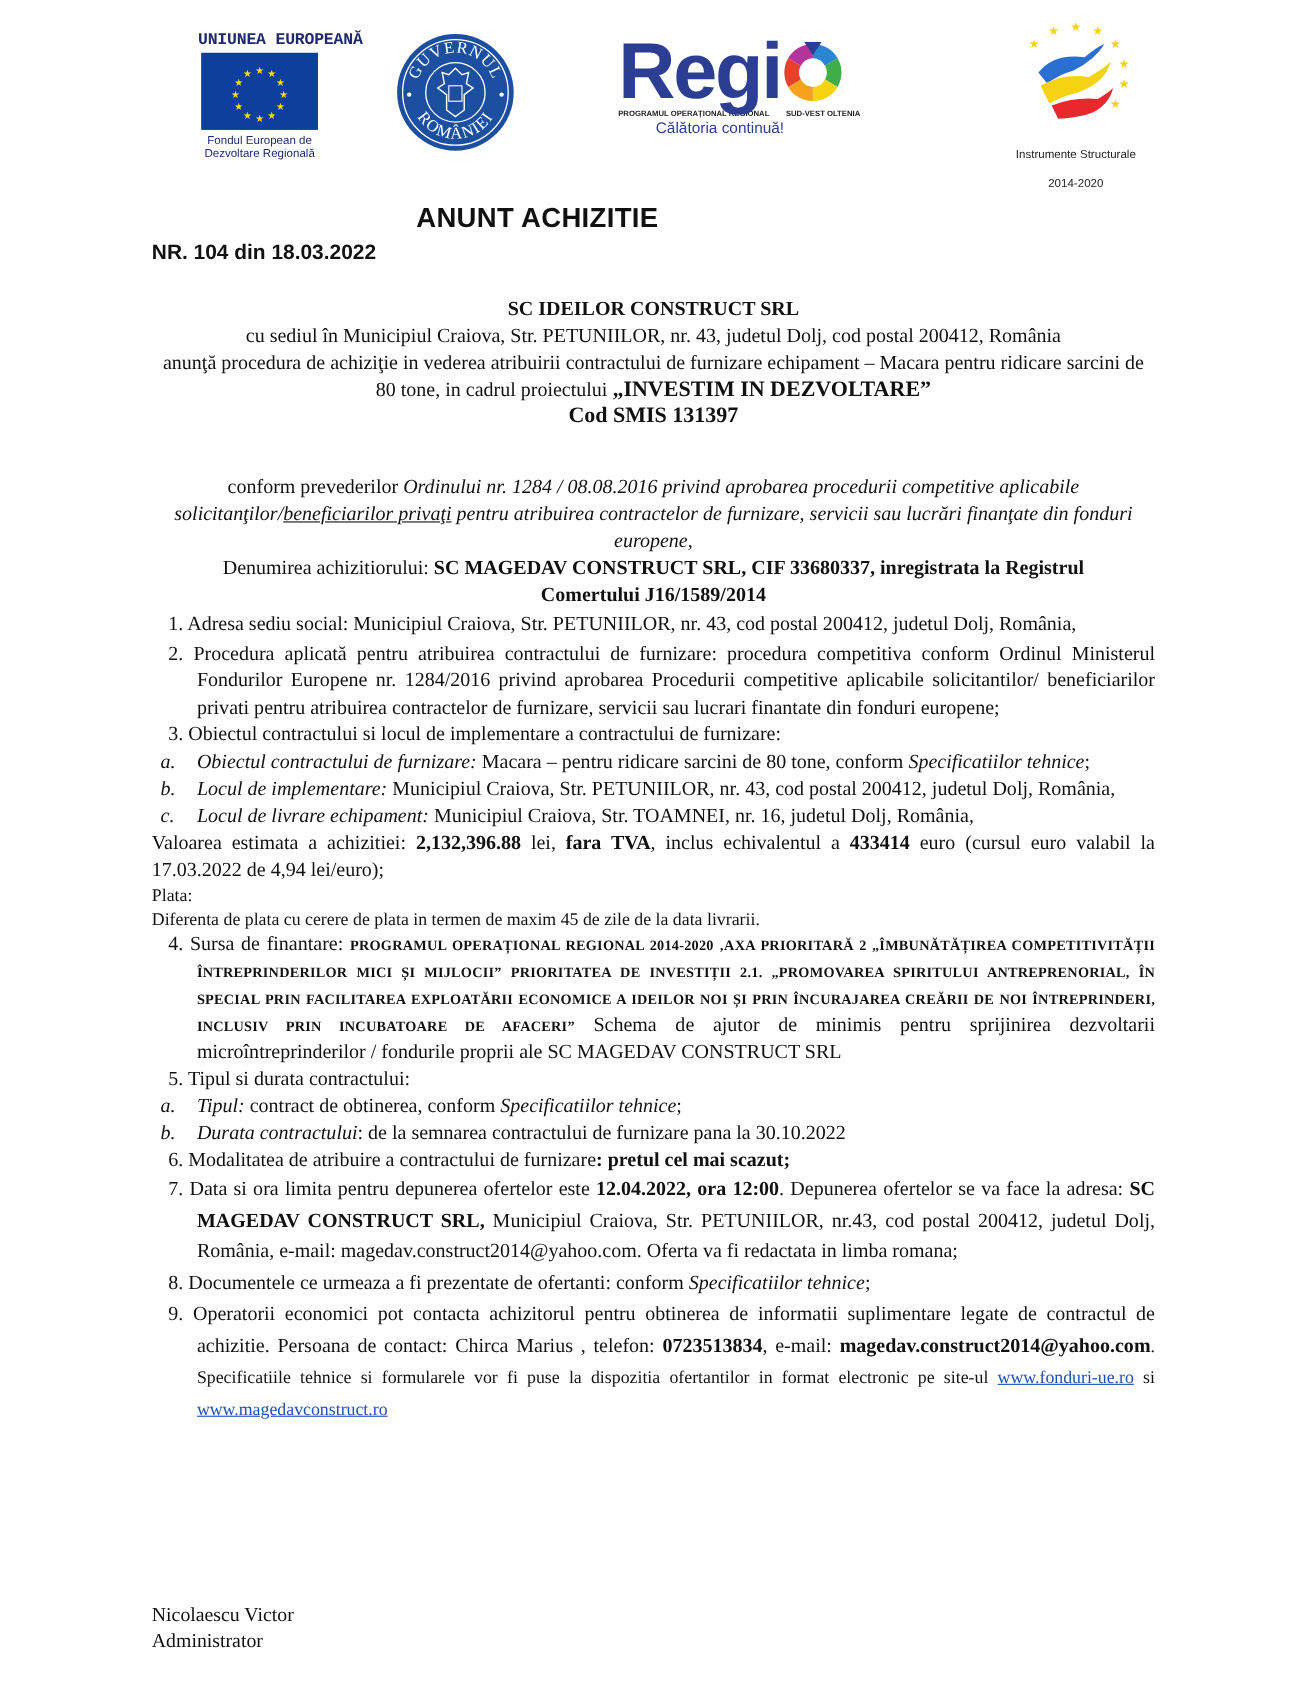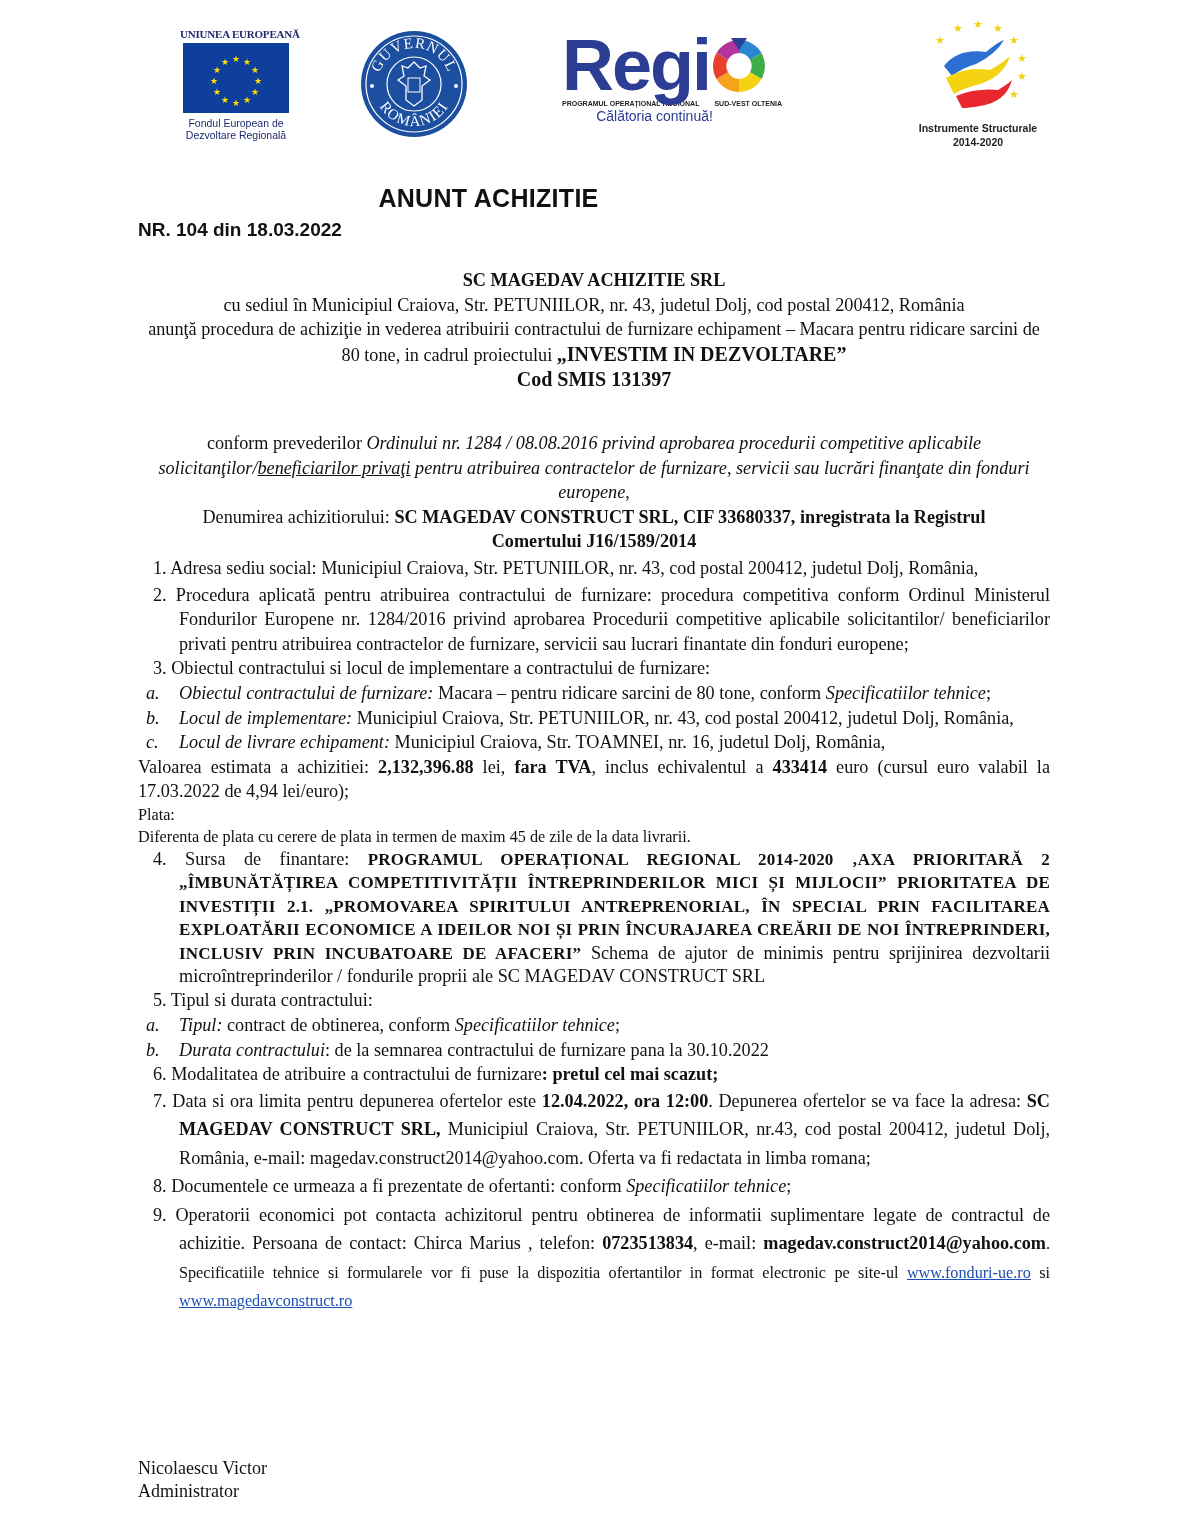--- a/index.html
+++ b/index.html
@@ -1,48 +1,48 @@
 <!DOCTYPE html>
 <html><head>
 <meta charset="utf-8">
 <style>
   html, body { margin: 0; padding: 0; background: #ffffff; }
   body { width: 1187px; height: 1536px; position: relative; overflow: hidden; color: #111; }
 
   
   .logo { position: absolute; }
   .eu-logo { left: 180px; top: 28px; width: 112px; text-align: center; }
-  .eu-top { font-family: Liberation Serif, serif; font-size: 11px; font-weight: bold; color: #1f2a6e; letter-spacing: -0.2px; white-space: nowrap; }
+  .eu-top { font-family: Liberation Mono, monospace; font-size: 15px; font-weight: bold; color: #1f2a6e; letter-spacing: -0.2px; white-space: nowrap; }
   .eu-flag { width: 106px; height: 70px; background: #0f3f9c; margin: 3px auto 4px; position: relative; }
   .eu-bottom { font-family: "Liberation Sans", sans-serif; font-size: 10.5px; color: #1f2a6e; line-height: 12px; white-space: nowrap; }
   .gov-logo { left: 360px; top: 30px; width: 108px; height: 108px; }
   .regio-logo { left: 562px; top: 32px; width: 220px; }
   .regio-word { font-family: "Liberation Sans", sans-serif; font-weight: bold; font-size: 72px; color: #2c3d94; line-height: 66px; letter-spacing: -2px; position: relative; }
   .regio-sub { font-family: "Liberation Sans", sans-serif; font-size: 7px; font-weight: bold; color: #222; display: flex; justify-content: space-between; width: 220px; margin-top: 2px; }
   .regio-tag { font-family: "Liberation Sans", sans-serif; font-size: 14px; color: #2c3d94; text-align: center; width: 185px; margin-top: 1px; }
   .is-logo { left: 905px; top: 18px; width: 146px; text-align: center; }
-  .is-caption { font-family: "Liberation Sans", sans-serif; font-weight: bold; font-size: 10.5px; color: #222; line-height: 12px; margin-top: 2px; }
+  .is-caption { font-family: "Liberation Sans", sans-serif; font-weight: normal; font-size: 10.5px; color: #222; line-height: 12px; margin-top: 14px; }
 
   
   .title { position: absolute; left: 0; width: 977px; top: 184px; text-align: center; font-family: "Liberation Sans", sans-serif; font-weight: bold; font-size: 25px; letter-spacing: 0.3px; }
   .docnr { position: absolute; left: 138px; top: 219px; font-family: "Liberation Sans", sans-serif; font-weight: bold; font-size: 19px; }
 
   
   .body { position: absolute; left: 138px; top: 268px; width: 912px; font-family: "Liberation Serif", serif; font-size: 18.2px; line-height: 24.6px; }
   .center { text-align: center; }
   .b { font-weight: bold; }
   .i { font-style: italic; }
   .u { text-decoration: underline; }
   .big { font-size: 20px; }
   .justify { text-align: justify; }
   .item { position: relative; padding-left: 41px; text-indent: -26px; text-align: justify; }
   .sub { position: relative; padding-left: 41px; text-align: justify; }
   .sub .mk { position: absolute; left: 8px; font-style: italic; }
   .small { font-size: 16.2px; line-height: 22px; }
-  .caps { font-size: 17px; font-weight: bold; letter-spacing: 0.2px; }
+  .caps { font-size: 13px; font-weight: bold; letter-spacing: 0.2px; }
   .link { color: #1e4fb3; text-decoration: underline; }
   .sp7 { line-height: 28.5px; }
   .gap { margin-top: 2px; }
 
   .signature { position: absolute; left: 138px; top: 1457px; font-family: "Liberation Serif", serif; font-size: 18px; line-height: 23px; }
 </style>
 </head>
 <body>
 
 <div class="logo eu-logo">
@@ -127,21 +127,21 @@
     <path d="M38 78 Q58 70 80 72 Q90 66 94 62 Q88 84 62 88 Q50 90 44 90 Z" fill="#e8282c"></path>
   </svg>
   <div class="is-caption">Instrumente Structurale</div>
   <div class="is-caption">2014-2020</div>
 </div>
 
 <div class="title">ANUNT ACHIZITIE</div>
 <div class="docnr">NR. 104 din 18.03.2022</div>
 
 <div class="body">
-  <div class="center b">SC MAGEDAV ACHIZITIE SRL</div>
+  <div class="center b">SC IDEILOR CONSTRUCT SRL</div>
   <div class="center">cu sediul în Municipiul Craiova, Str. PETUNIILOR, nr. 43,  judetul Dolj, cod postal 200412, România</div>
   <div class="center" style="padding:0 4px;">
     <span>anunţă procedura de achiziţie in vederea atribuirii contractului de furnizare echipament – Macara pentru ridicare sarcini de 80 tone, in cadrul proiectului </span><span class="b big">„INVESTIM IN DEZVOLTARE”</span>
   </div>
   <div class="center b big">Cod SMIS 131397</div>
   <div class="center" style="padding:0 20px;margin-top:39px;">
     <span>conform prevederilor </span><span class="i">Ordinului nr. 1284 / 08.08.2016 privind aprobarea procedurii competitive aplicabile solicitanţilor/</span><span class="i u">beneficiarilor privaţi</span><span class="i"> pentru atribuirea contractelor de furnizare, servicii sau lucrări finanţate din fonduri europene,</span>
   </div>
   <div class="center" style="padding:0 30px;">
     <span>Denumirea achizitiorului: </span><span class="b">SC MAGEDAV CONSTRUCT SRL, CIF 33680337, inregistrata la Registrul Comertului J16/1589/2014</span>

